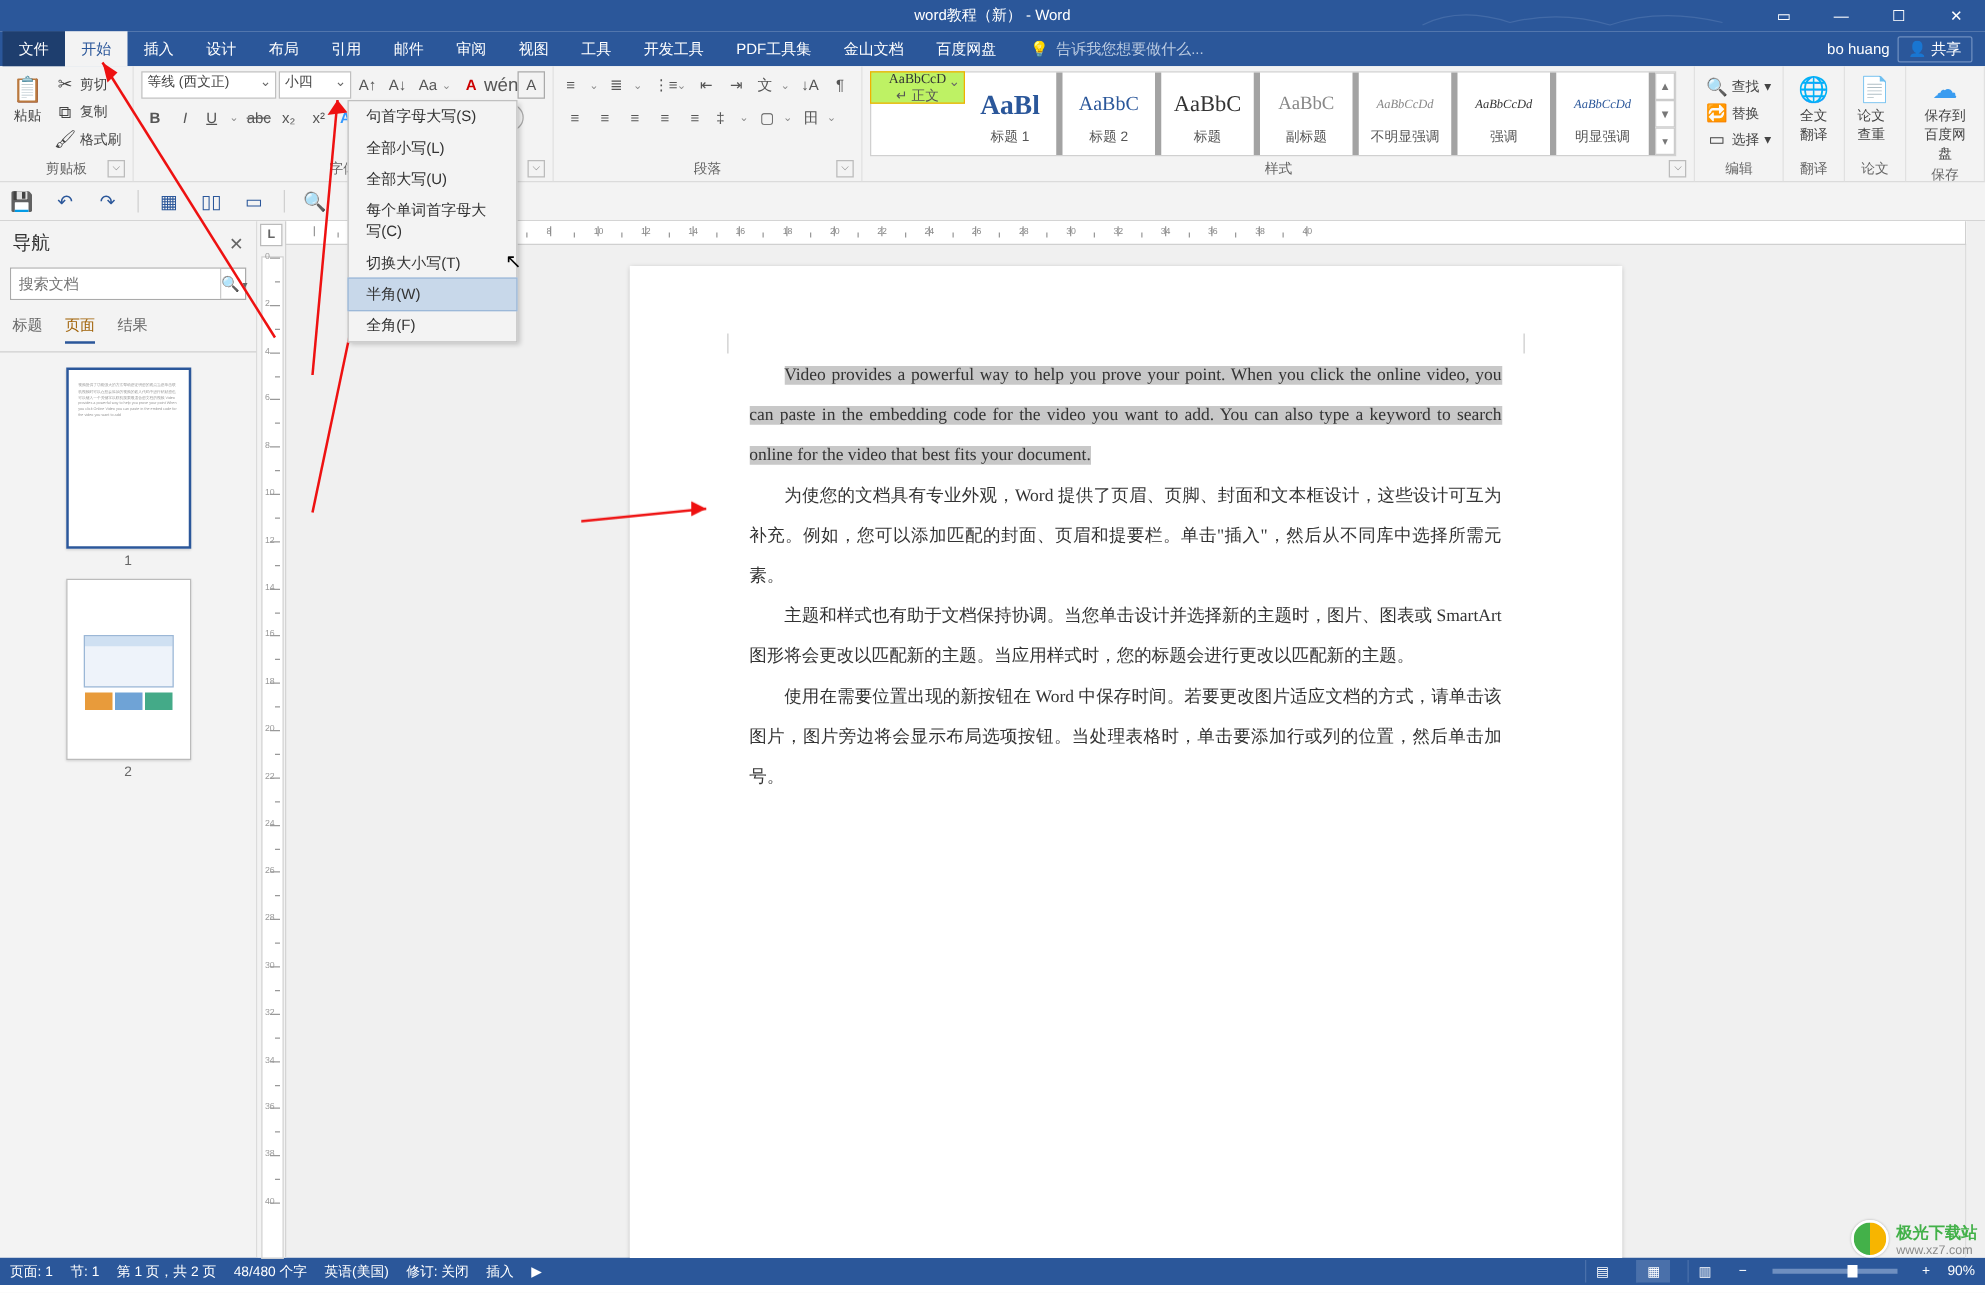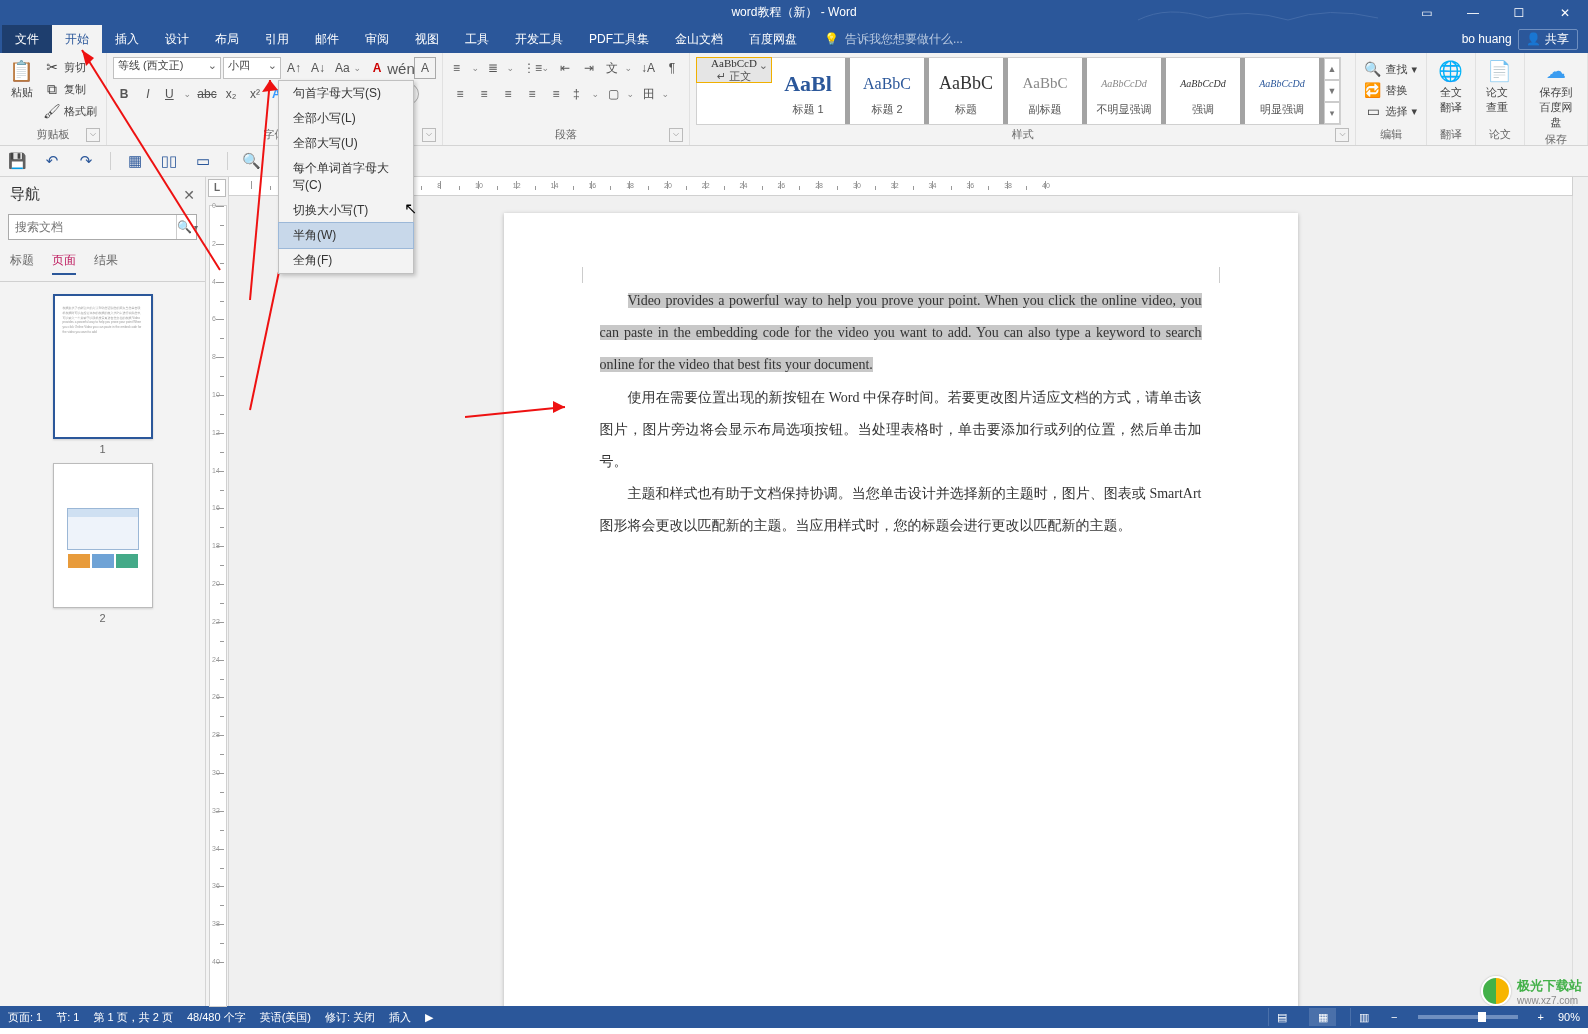--- a/index.html
+++ b/index.html
@@ -32,39 +32,39 @@
 .rb{width:20px;height:20px;border:1px solid transparent;display:flex;align-items:center;justify-content:center;font-size:12px;color:#555}
 .rb.box{border-color:#aaa}
 .rb.dd{width:28px;justify-content:flex-start;padding-left:3px;position:relative}
 .rb.dd::after{content:"⌄";position:absolute;right:2px;font-size:9px;color:#888}
 .rb.hl{background:#ff0}
 .rb.cA{color:#c00;font-weight:bold}
 .style-gal{display:flex;border:1px solid #d0d0d0;background:#fff;height:66px}
 .style-item{width:70px;border-right:5px solid #a3a3a3;display:flex;flex-direction:column;align-items:center;justify-content:center;padding:2px;font-size:11px}
 .style-item .prev{font-family:"Simsun",serif;color:#333;height:36px;display:flex;align-items:center}
 .style-item .nm{font-size:11px;color:#555}
-.style-item.sel{border:1px solid #f0b000;background:#e5e5e5;margin:-1px}
+.style-item.sel{border:1px solid #f0b000;background:#bef264;margin:-1px}
 .style-scroll{width:16px;display:flex;flex-direction:column}
 .style-scroll div{flex:1;border:1px solid #ccc;display:flex;align-items:center;justify-content:center;font-size:9px;color:#777}
 .edit-col{display:flex;flex-direction:column;gap:1px;padding-top:2px}
 .edit-col .mini{font-size:11px}
 .qat{background:#f3f3f3;border-bottom:1px solid #d4d4d4;height:30px;display:flex;align-items:center;padding:0 8px;gap:14px}
 .qat .q{width:20px;height:20px;display:flex;align-items:center;justify-content:center;color:#2b579a;font-size:15px}
 .qat .sep{width:1px;height:18px;background:#d0d0d0}
 .main{display:flex;height:829px}
 .nav{width:205px;border-right:1px solid #d4d4d4;background:#f3f3f3;display:flex;flex-direction:column}
 .nav .hdr{display:flex;align-items:center;justify-content:space-between;padding:8px 10px;font-size:15px;color:#333}
 .nav .close{font-size:14px;color:#666}
 .nav .search{margin:2px 8px;display:flex;border:1px solid #aaa;background:#fff;height:24px}
 .nav .search input{flex:1;border:none;outline:none;padding:0 6px;font-size:12px;color:#888}
 .nav .search .go{width:34px;border-left:1px solid #ccc;display:flex;align-items:center;justify-content:center;font-size:12px;color:#444;position:relative}
 .nav .search .go::after{content:"▾";font-size:8px;margin-left:2px;color:#666}
 .nav .tabs{display:flex;gap:18px;padding:10px 10px 6px 10px;border-bottom:1px solid #d0d0d0;font-size:12px}
 .nav .tabs span{color:#666;padding-bottom:4px}
-.nav .tabs span.active{color:#be185d;border-bottom:2px solid #2b579a}
+.nav .tabs span.active{color:#a16207;border-bottom:2px solid #2b579a}
 .nav .thumbs{flex:1;overflow:auto;padding:12px;display:flex;flex-direction:column;align-items:center;gap:8px}
 .thumb{width:100px}
 .thumb .pg{width:100px;height:145px;background:#fff;border:1px solid #bbb;box-shadow:0 1px 2px rgba(0,0,0,.15);padding:10px 8px;box-sizing:border-box;font-size:3px;color:#999;line-height:1.6}
 .thumb.active .pg{border:2px solid #2b579a}
 .thumb .num{text-align:center;font-size:11px;color:#666;margin-top:4px}
 .thumb .pg .tb{width:70px;height:40px;background:linear-gradient(#cfe0f2,#cfe0f2) 0 0/100% 8px no-repeat,#eef3fa;border:1px solid #9bb7d6;margin:4px auto}
 .thumb .pg .imgrow{display:flex;gap:2px;justify-content:center;margin-top:3px}
 .thumb .pg .imgrow div{width:22px;height:14px;background:#6fa3d6}
 .doc-area{flex:1;background:#f0f0f0;position:relative;display:flex}
 .vr{width:22px;background:#f3f3f3;border-right:1px solid #d4d4d4;position:relative;padding-top:28px}
@@ -498,22 +498,23 @@
           <span style="position:absolute;left:797.0999999999999px;top:7px;border-left:1px solid #999;height:4px"></span>
           <span style="position:absolute;left:816px;top:2px;border-left:1px solid #999;height:8px"></span>
           <span style="position:absolute;left:813px;top:3px">40</span>
         </div>
     </div>
     <div class="page-wrap">
       <div class="page">
         <div class="corner tl"></div>
         <div class="corner tr"></div>
         <p><span class="sel-txt">Video provides a powerful way to help you prove your point. When you click the online video, you can paste in the embedding code for the video you want to add. You can also type a keyword to search online for the video that best fits your document.</span></p>
+        <p>为使您的文档具有专业外观，Word 提供了页眉、页脚、封面和文本框设计，这些设计可互为补充。例如，您可以添加匹配的封面、页眉和提要栏。单击"插入"，然后从不同库中选择所需元素。</p>
+        <p>主题和样式也有助于文档保持协调。当您单击设计并选择新的主题时，图片、图表或 SmartArt 图形将会更改以匹配新的主题。当应用样式时，您的标题会进行更改以匹配新的主题。</p>
         <p>使用在需要位置出现的新按钮在 Word 中保存时间。若要更改图片适应文档的方式，请单击该图片，图片旁边将会显示布局选项按钮。当处理表格时，单击要添加行或列的位置，然后单击加号。</p>
-        <p>主题和样式也有助于文档保持协调。当您单击设计并选择新的主题时，图片、图表或 SmartArt 图形将会更改以匹配新的主题。当应用样式时，您的标题会进行更改以匹配新的主题。</p>
       </div>
     </div>
     <div class="scroll-v"></div>
   </div>
 </div>
 
 <div class="status">
   <span>页面: 1</span>
   <span>节: 1</span>
   <span>第 1 页，共 2 页</span>

